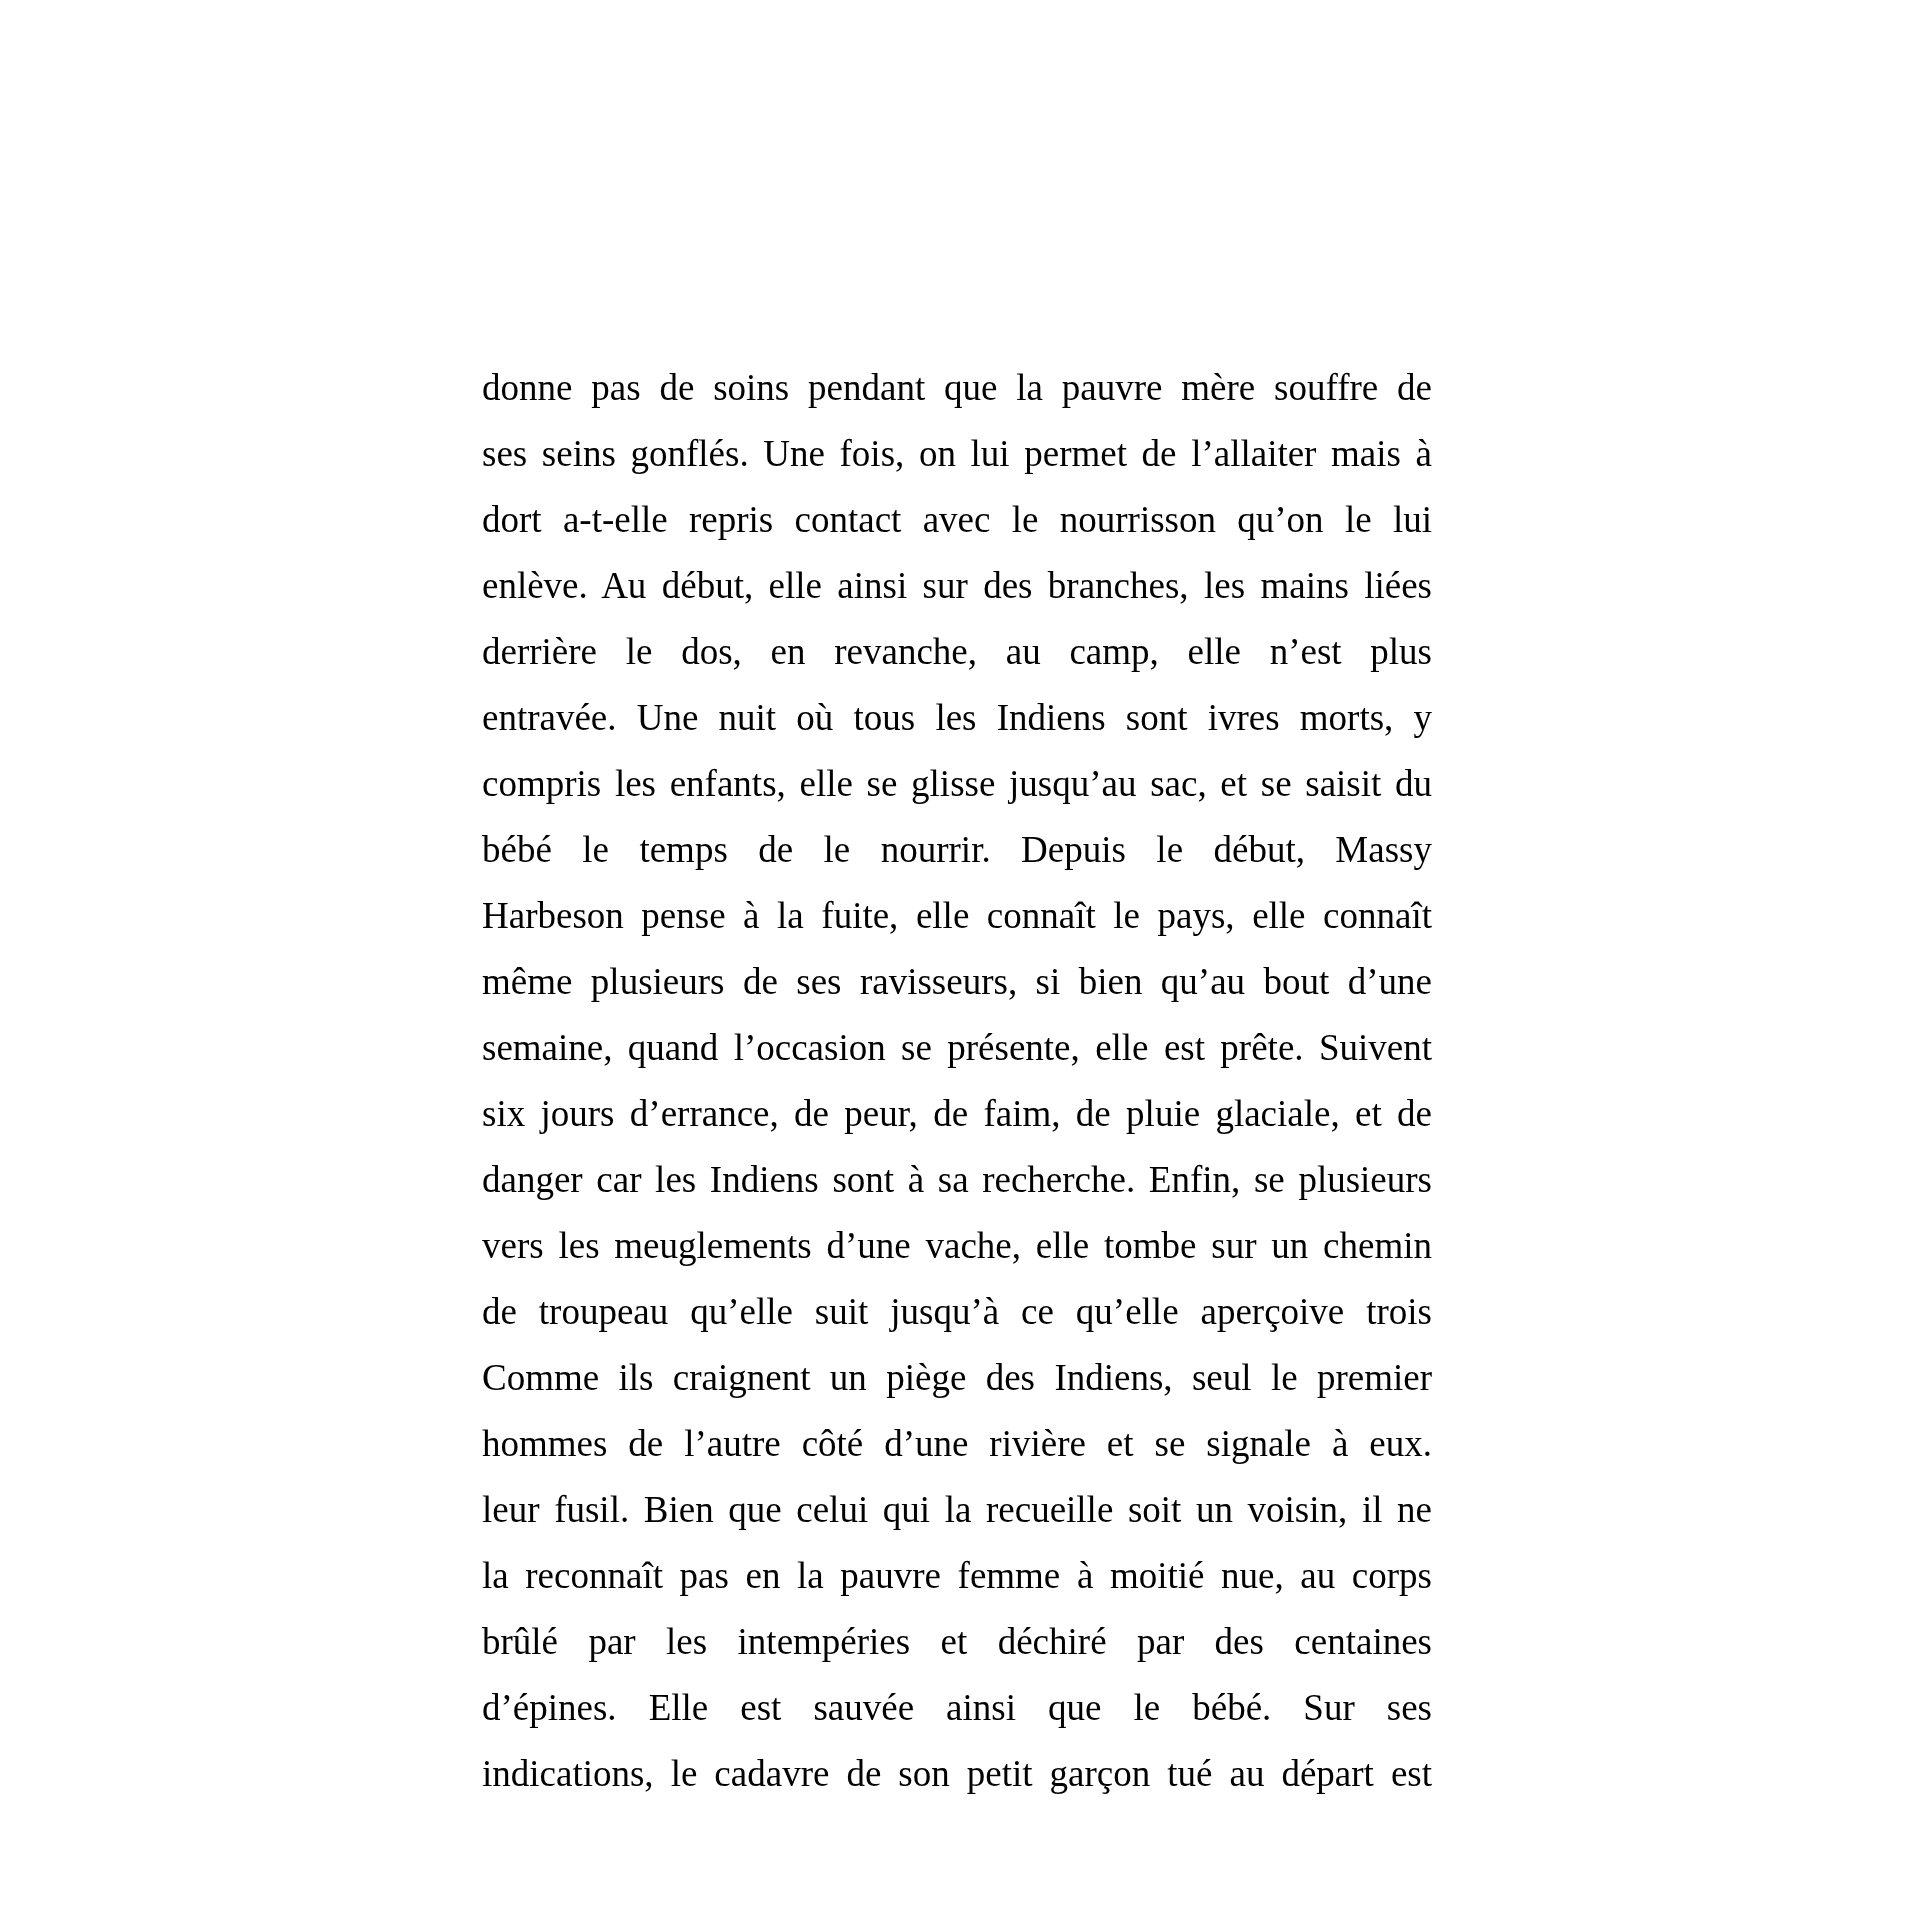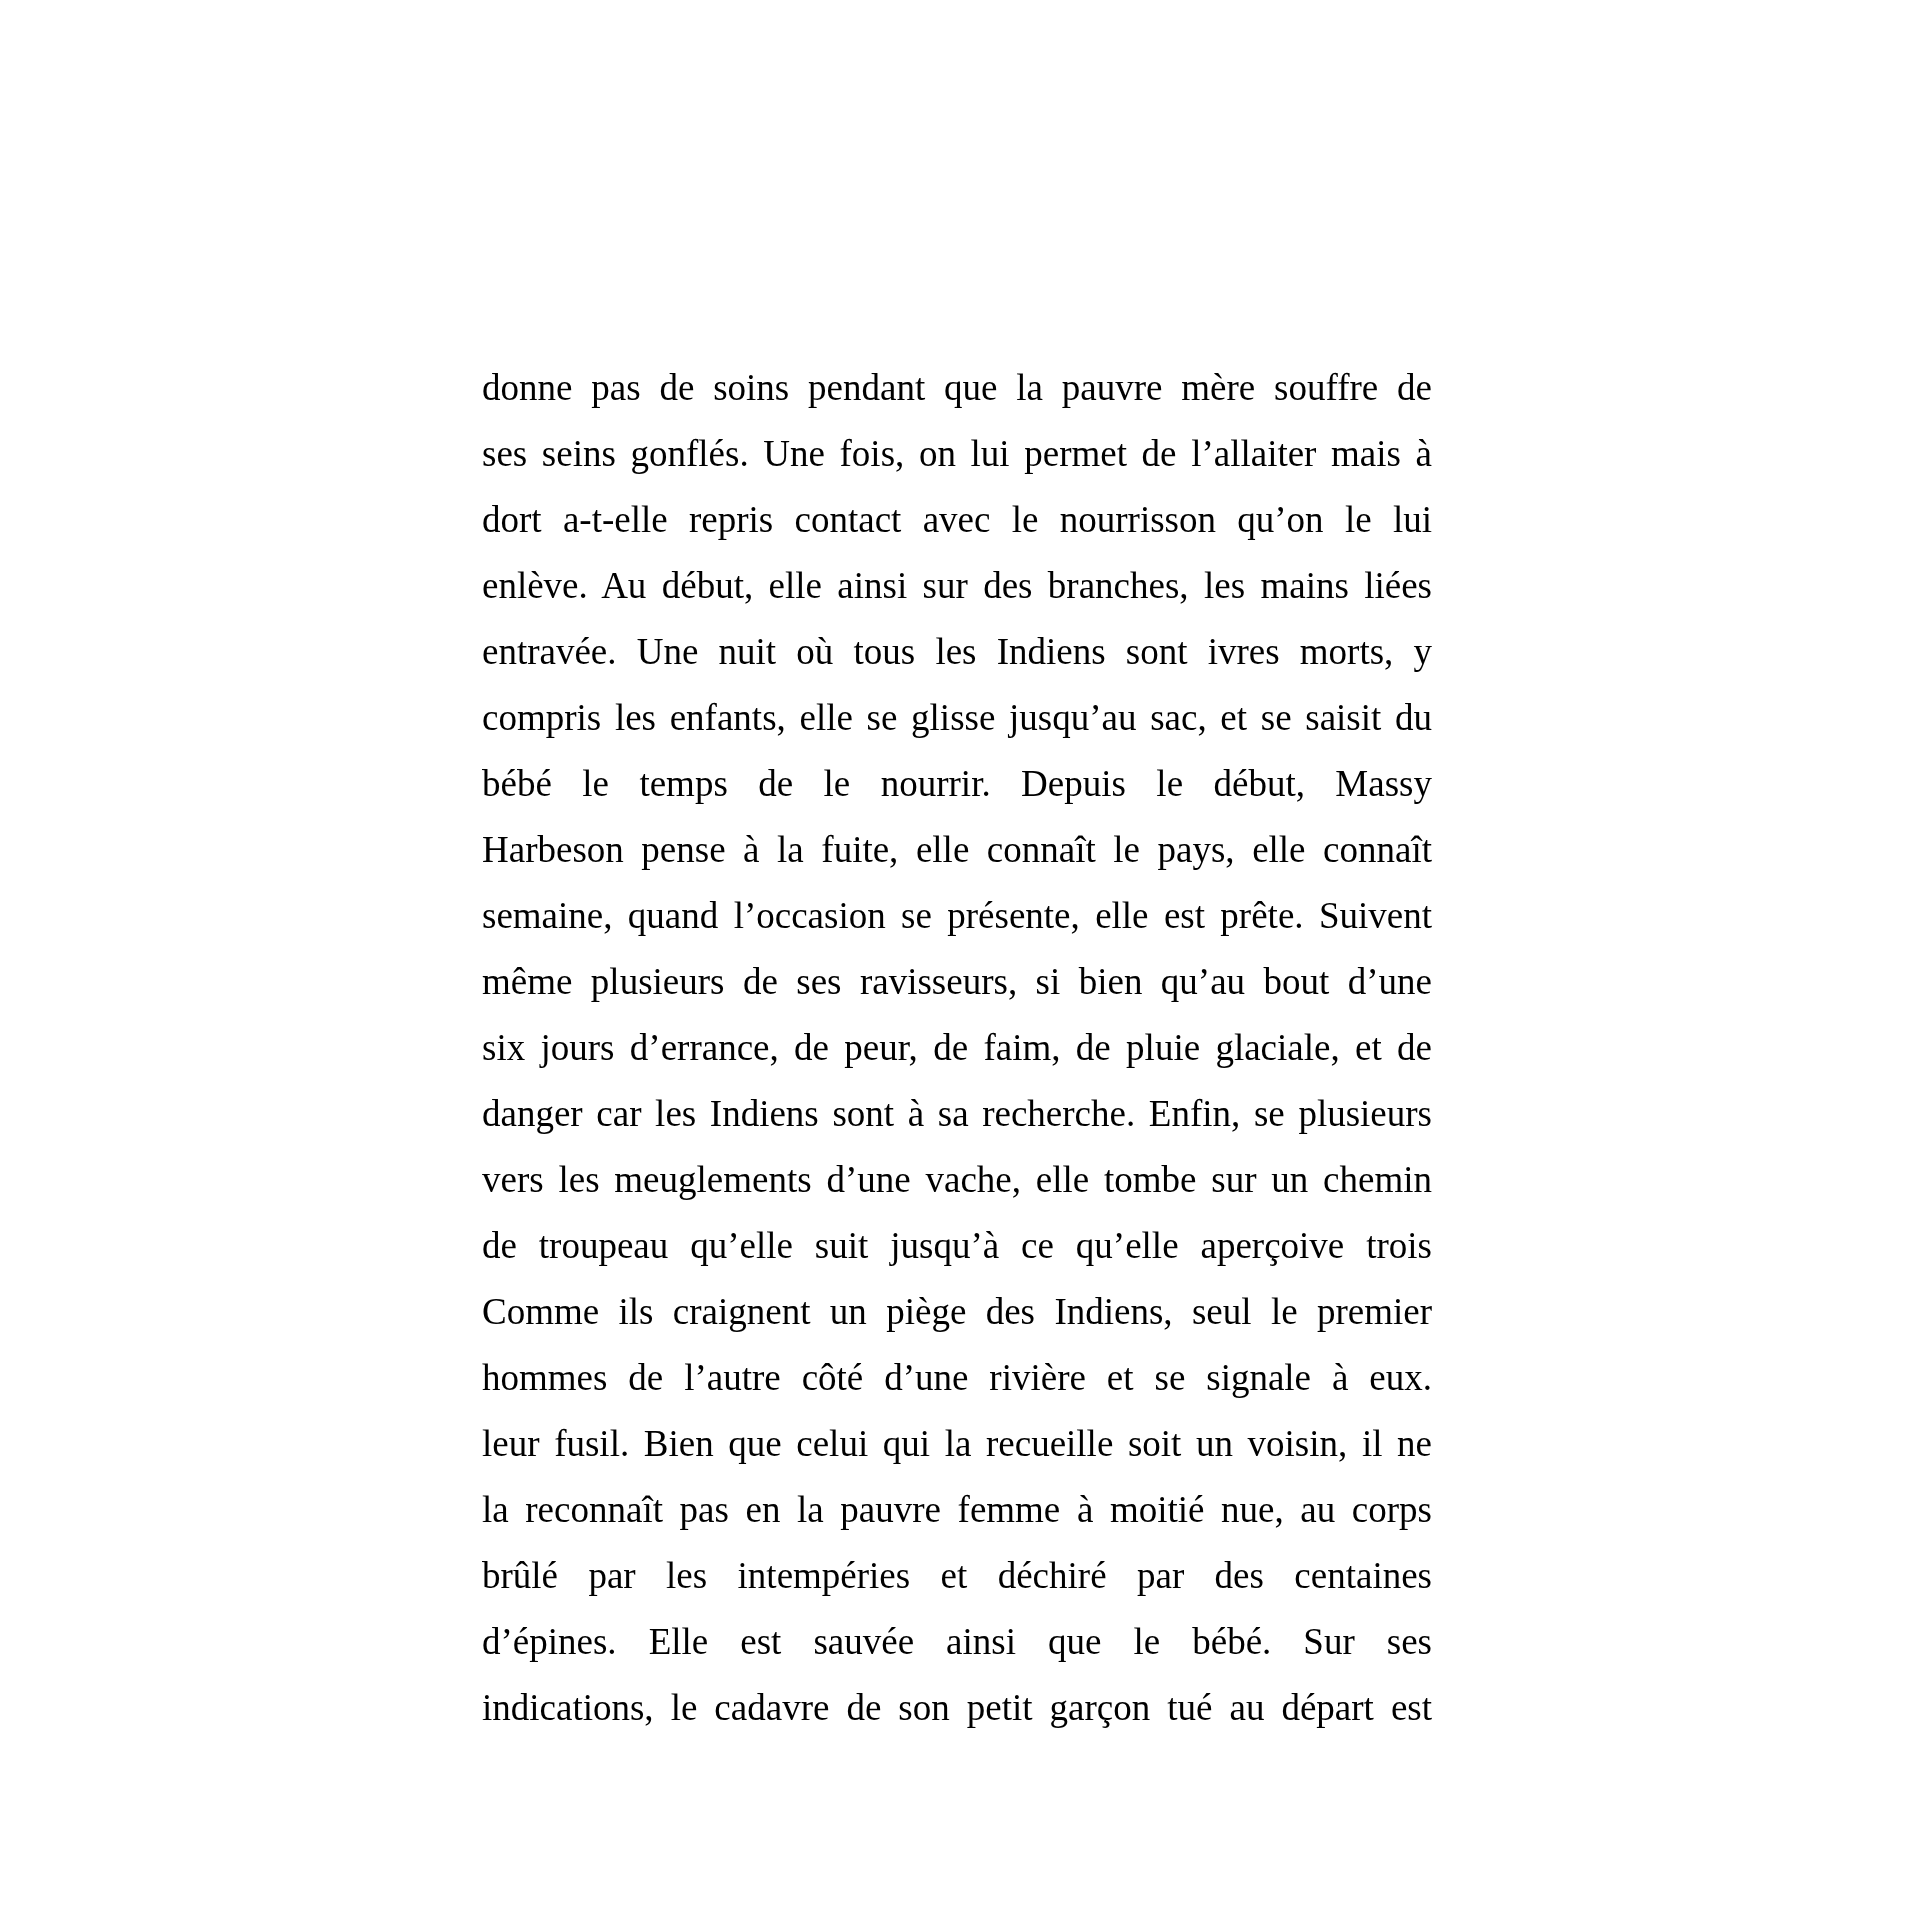--- a/index.html
+++ b/index.html
@@ -38,26 +38,27 @@
 </style>
 </head>
 <body>
 
 <div class="sheet">
   <div class="text-block">
       <div class="line">donne pas de soins pendant que la pauvre mère souffre de</div>
       <div class="line">ses seins gonflés. Une fois, on lui permet de l’allaiter mais à</div>
       <div class="line">dort a-t-elle repris contact avec le nourrisson qu’on le lui</div>
       <div class="line">enlève. Au début, elle ainsi sur des branches, les mains liées</div>
+      <div class="line">derrière le dos, en revanche, au camp, elle n’est plus</div>
       <div class="line">entravée. Une nuit où tous les Indiens sont ivres morts, y</div>
       <div class="line">compris les enfants, elle se glisse jusqu’au sac, et se saisit du</div>
       <div class="line">bébé le temps de le nourrir. Depuis le début, Massy</div>
       <div class="line">Harbeson pense à la fuite, elle connaît le pays, elle connaît</div>
+      <div class="line">même plusieurs de ses ravisseurs, si bien qu’au bout d’une</div>
       <div class="line">semaine, quand l’occasion se présente, elle est prête. Suivent</div>
-      <div class="line">même plusieurs de ses ravisseurs, si bien qu’au bout d’une</div>
       <div class="line">six jours d’errance, de peur, de faim, de pluie glaciale, et de</div>
       <div class="line">danger car les Indiens sont à sa recherche. Enfin, se plusieurs</div>
       <div class="line">vers les meuglements d’une vache, elle tombe sur un chemin</div>
       <div class="line">de troupeau qu’elle suit jusqu’à ce qu’elle aperçoive trois</div>
       <div class="line">Comme ils craignent un piège des Indiens, seul le premier</div>
       <div class="line">hommes de l’autre côté d’une rivière et se signale à eux.</div>
       <div class="line">leur fusil. Bien que celui qui la recueille soit un voisin, il ne</div>
       <div class="line">la reconnaît pas en la pauvre femme à moitié nue, au corps</div>
       <div class="line">brûlé par les intempéries et déchiré par des centaines</div>
       <div class="line">d’épines. Elle est sauvée ainsi que le bébé. Sur ses</div>

